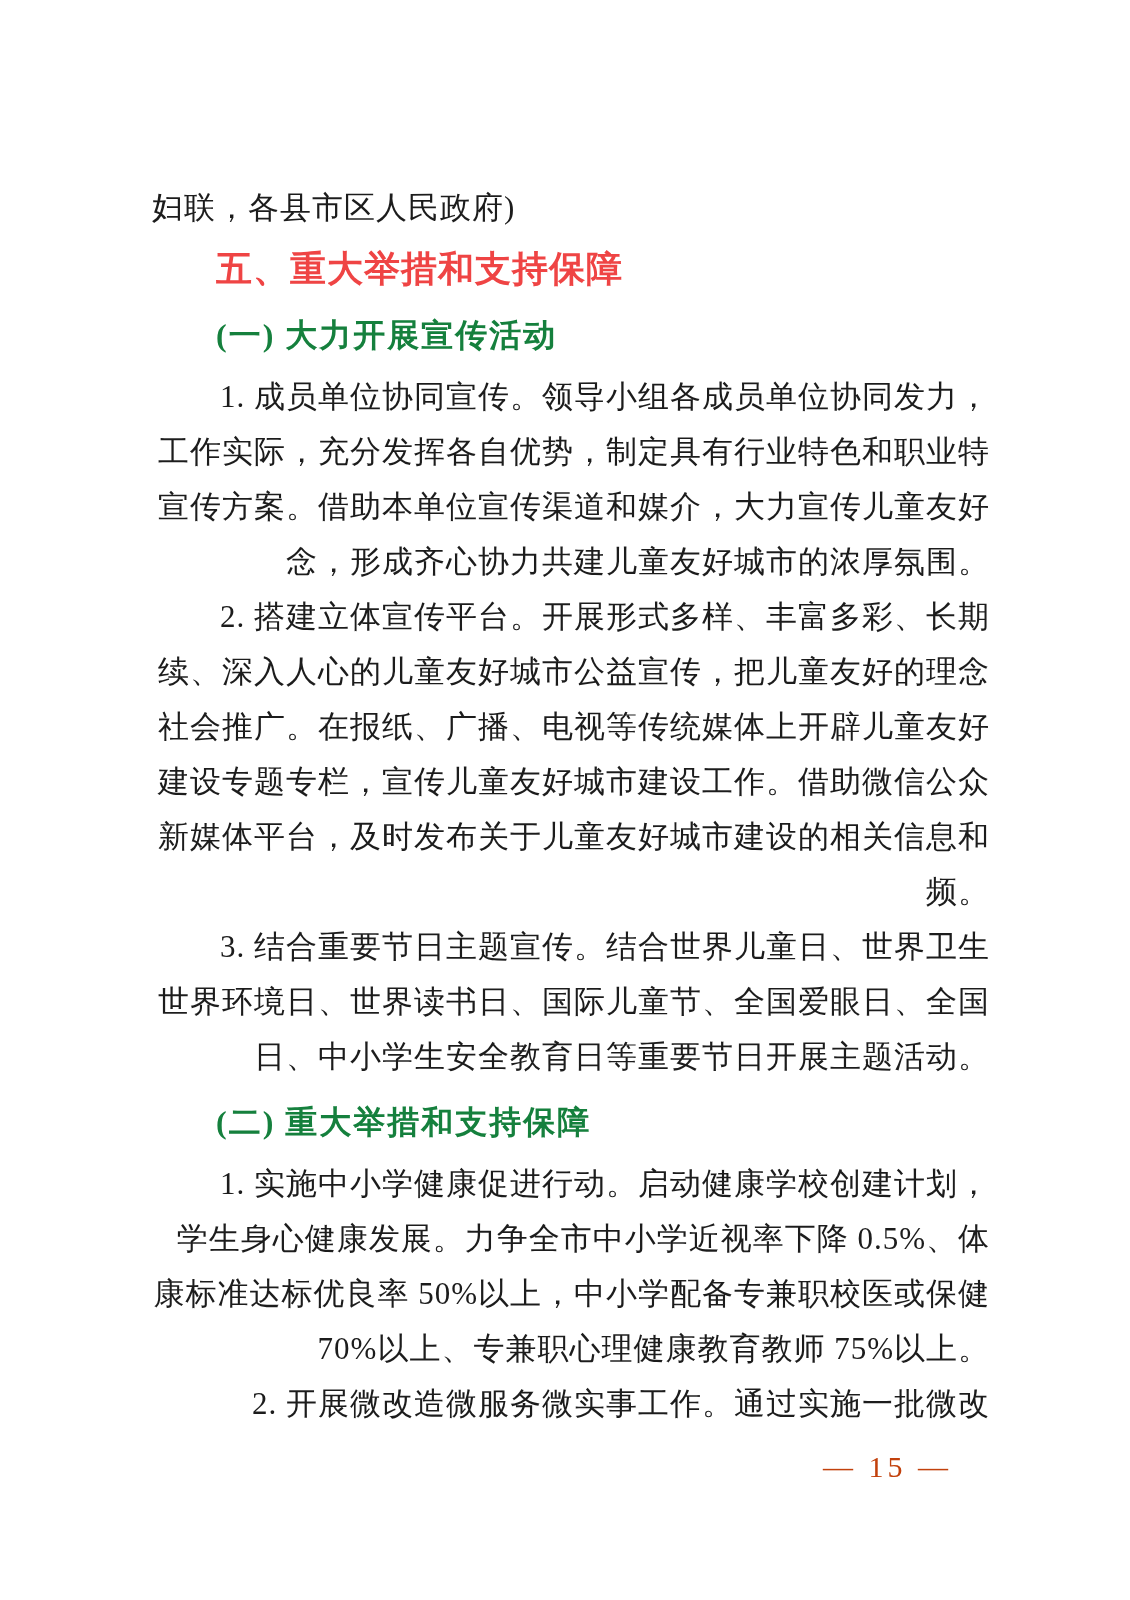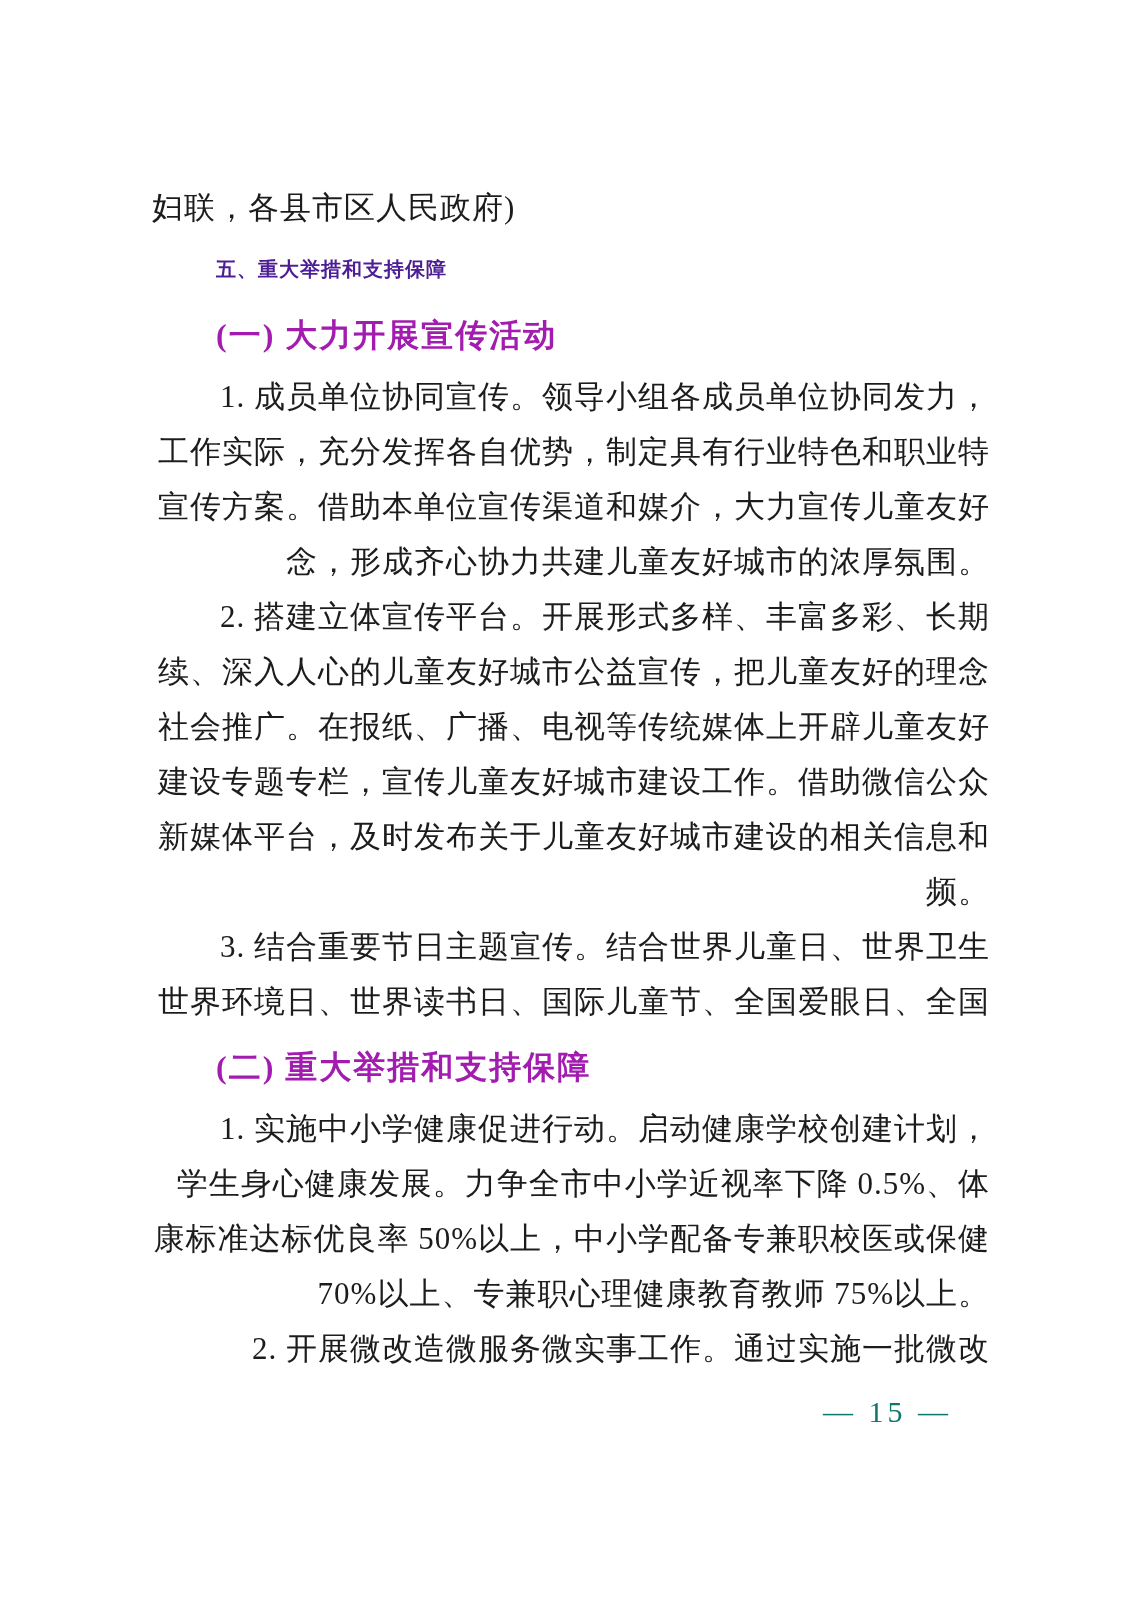--- a/index.html
+++ b/index.html
@@ -45,43 +45,43 @@
     text-align-last: justify;
   }
   
   .indent {
     text-indent: 66px;
   }
   .section-heading {
     margin: 6px 0 10px 0;
     font-family: "Liberation Sans", "DejaVu Sans", sans-serif;
     font-weight: bold;
-    font-size: 20px;
+    font-size: 36px;
     line-height: 56px;
     letter-spacing: 1px;
     text-indent: 64px;
-    color: #4c1d95;
+    color: #ef4444;
   }
   .subheading {
     margin: 10px 0 6px 0;
     font-weight: bold;
     font-size: 32px;
     line-height: 56px;
     letter-spacing: 2px;
     text-indent: 64px;
-    color: #a21caf;
+    color: #15803d;
   }
   .page-number {
     margin-top: 14px;
     font-size: 30px;
     line-height: 44px;
     text-align: right;
     padding-right: 38px;
     letter-spacing: 4px;
-    color: #0f766e;
+    color: #c2410c;
   }
 </style>
 </head>
 <body>
 
 <div class="page">
   <div class="content">
 
     <div class="line">妇联，各县市区人民政府)</div>
 
@@ -101,20 +101,21 @@
       <div class="line j">续、深入人心的儿童友好城市公益宣传，把儿童友好的理念向全</div>
       <div class="line j">社会推广。在报纸、广播、电视等传统媒体上开辟儿童友好城市</div>
       <div class="line j">建设专题专栏，宣传儿童友好城市建设工作。借助微信公众号等</div>
       <div class="line j">新媒体平台，及时发布关于儿童友好城市建设的相关信息和短视</div>
       <div class="line">频。</div>
     </div>
 
     <div class="para">
       <div class="line j indent">3. 结合重要节日主题宣传。结合世界儿童日、世界卫生日、</div>
       <div class="line j">世界环境日、世界读书日、国际儿童节、全国爱眼日、全国爱牙</div>
+      <div class="line">日、中小学生安全教育日等重要节日开展主题活动。</div>
     </div>
 
     <div class="line subheading">(二) 重大举措和支持保障</div>
 
     <div class="para">
       <div class="line j indent">1. 实施中小学健康促进行动。启动健康学校创建计划，促进</div>
       <div class="line j">学生身心健康发展。力争全市中小学近视率下降 0.5%、体质健</div>
       <div class="line j">康标准达标优良率 50%以上，中小学配备专兼职校医或保健人员</div>
       <div class="line">70%以上、专兼职心理健康教育教师 75%以上。</div>
     </div>

